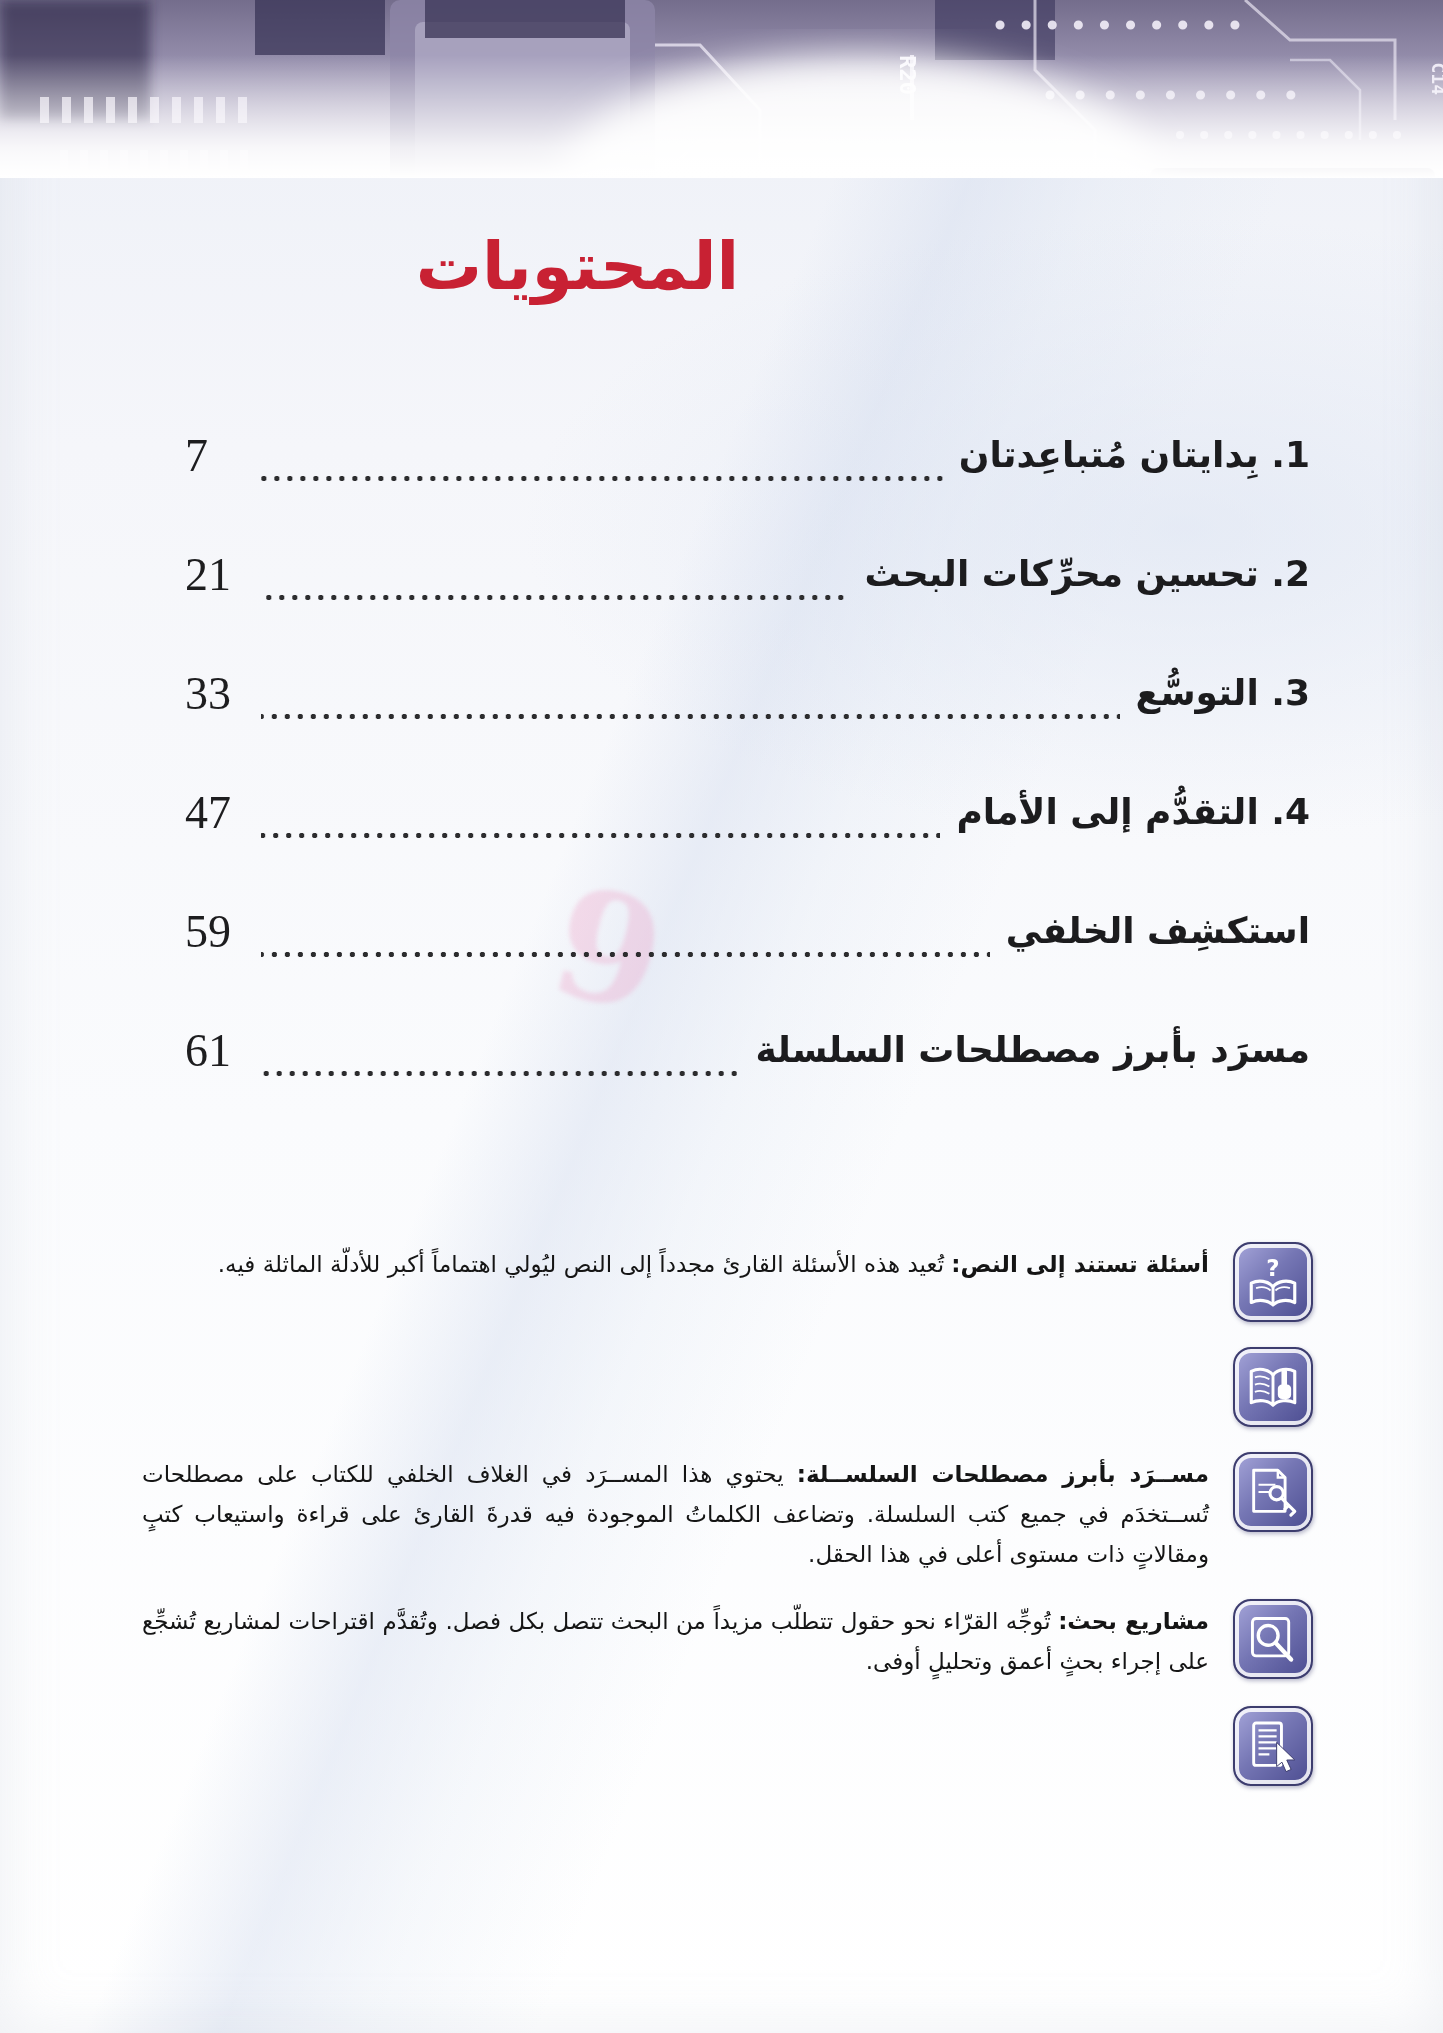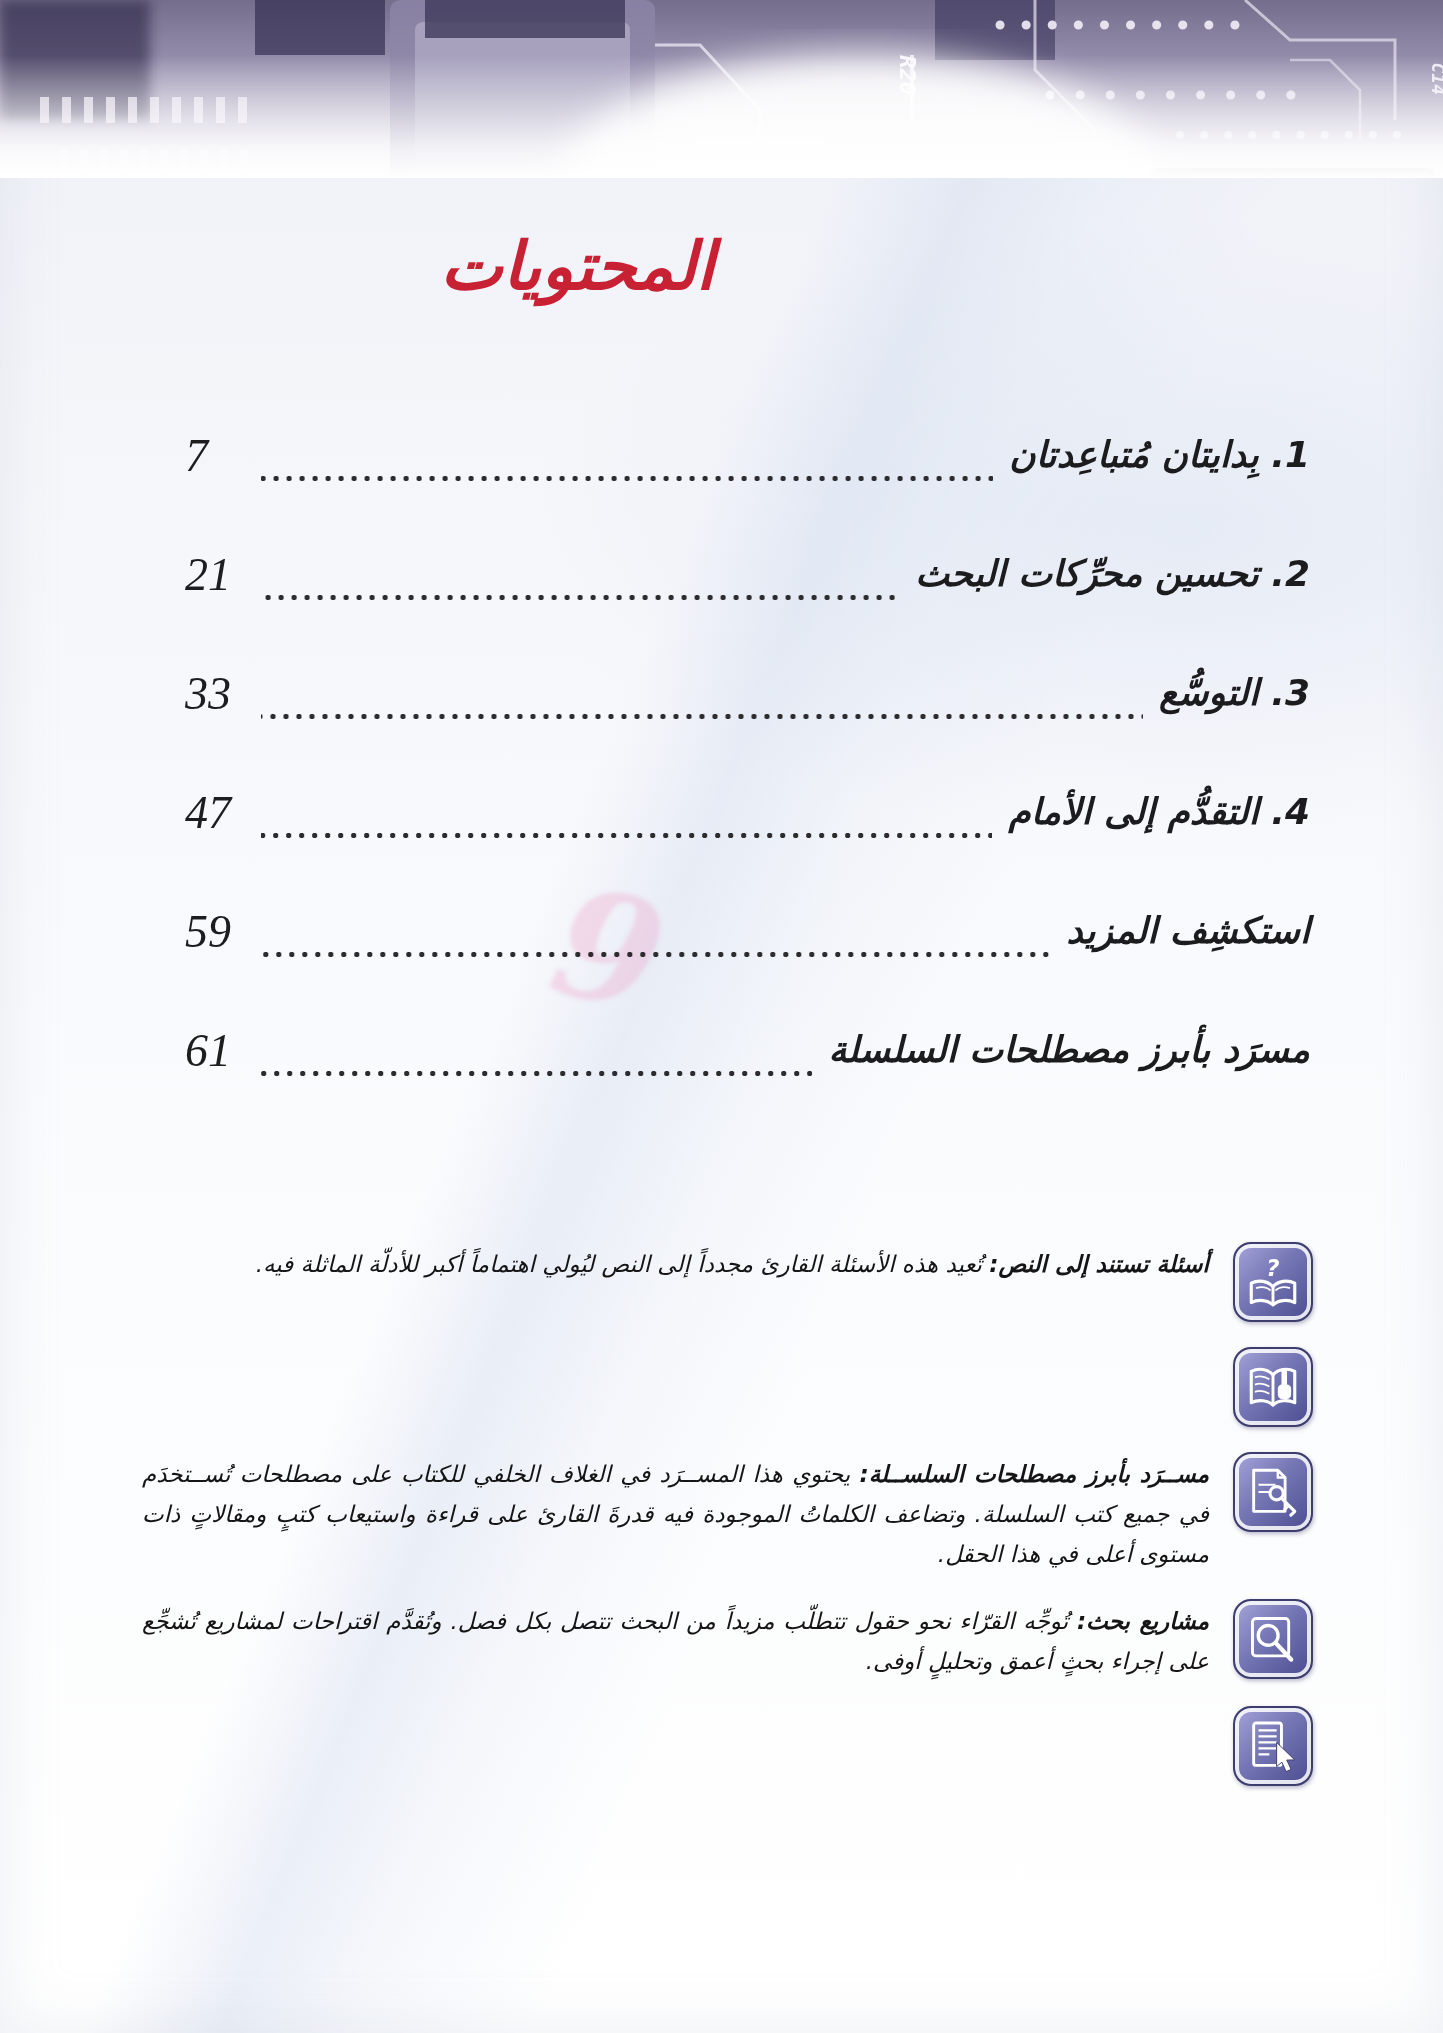--- a/index.html
+++ b/index.html
@@ -7,21 +7,20 @@
     position:relative;
     width:1443px;height:2033px;
     margin:0 auto;
     overflow:hidden;
     font-family:"DejaVu Sans",sans-serif;
     background:
       radial-gradient(1100px 520px at 82% 26%, rgba(216,225,241,.55), transparent 60%),
       linear-gradient(112deg, transparent 40%, rgba(206,216,236,.40) 46%, rgba(222,230,242,.28) 52%, transparent 60%),
       linear-gradient(180deg,#edf0f7 0%,#f5f6fa 22%,#fafbfd 55%,#ffffff 100%);
     box-shadow:inset 0 0 60px rgba(175,182,200,.22);
-    font-style:italic;
   }
   
   .banner{position:absolute;top:0;left:0;width:1443px;height:178px;}
   .banner svg{display:block;}
   
   .watermark{
     position:absolute;left:480px;top:852px;width:180px;height:190px;
     color:rgba(236,120,175,.22);font-size:150px;font-weight:bold;
     transform:rotate(14deg);filter:blur(2px);
     font-family:"DejaVu Serif",serif;pointer-events:none;
@@ -151,21 +150,21 @@
       <span class="toc-label">3. التوسُّع</span>
       <span class="leader"></span>
       <span class="pagenum">33</span>
     </div>
     <div class="toc-row">
       <span class="toc-label">4. التقدُّم إلى الأمام</span>
       <span class="leader"></span>
       <span class="pagenum">47</span>
     </div>
     <div class="toc-row">
-      <span class="toc-label">استكشِف المزيد</span>
+      <span class="toc-label">استكشِف الخلفي</span>
       <span class="leader"></span>
       <span class="pagenum">59</span>
     </div>
     <div class="toc-row">
       <span class="toc-label">مسرَد بأبرز مصطلحات السلسلة</span>
       <span class="leader"></span>
       <span class="pagenum">61</span>
     </div>
   </div>
 

